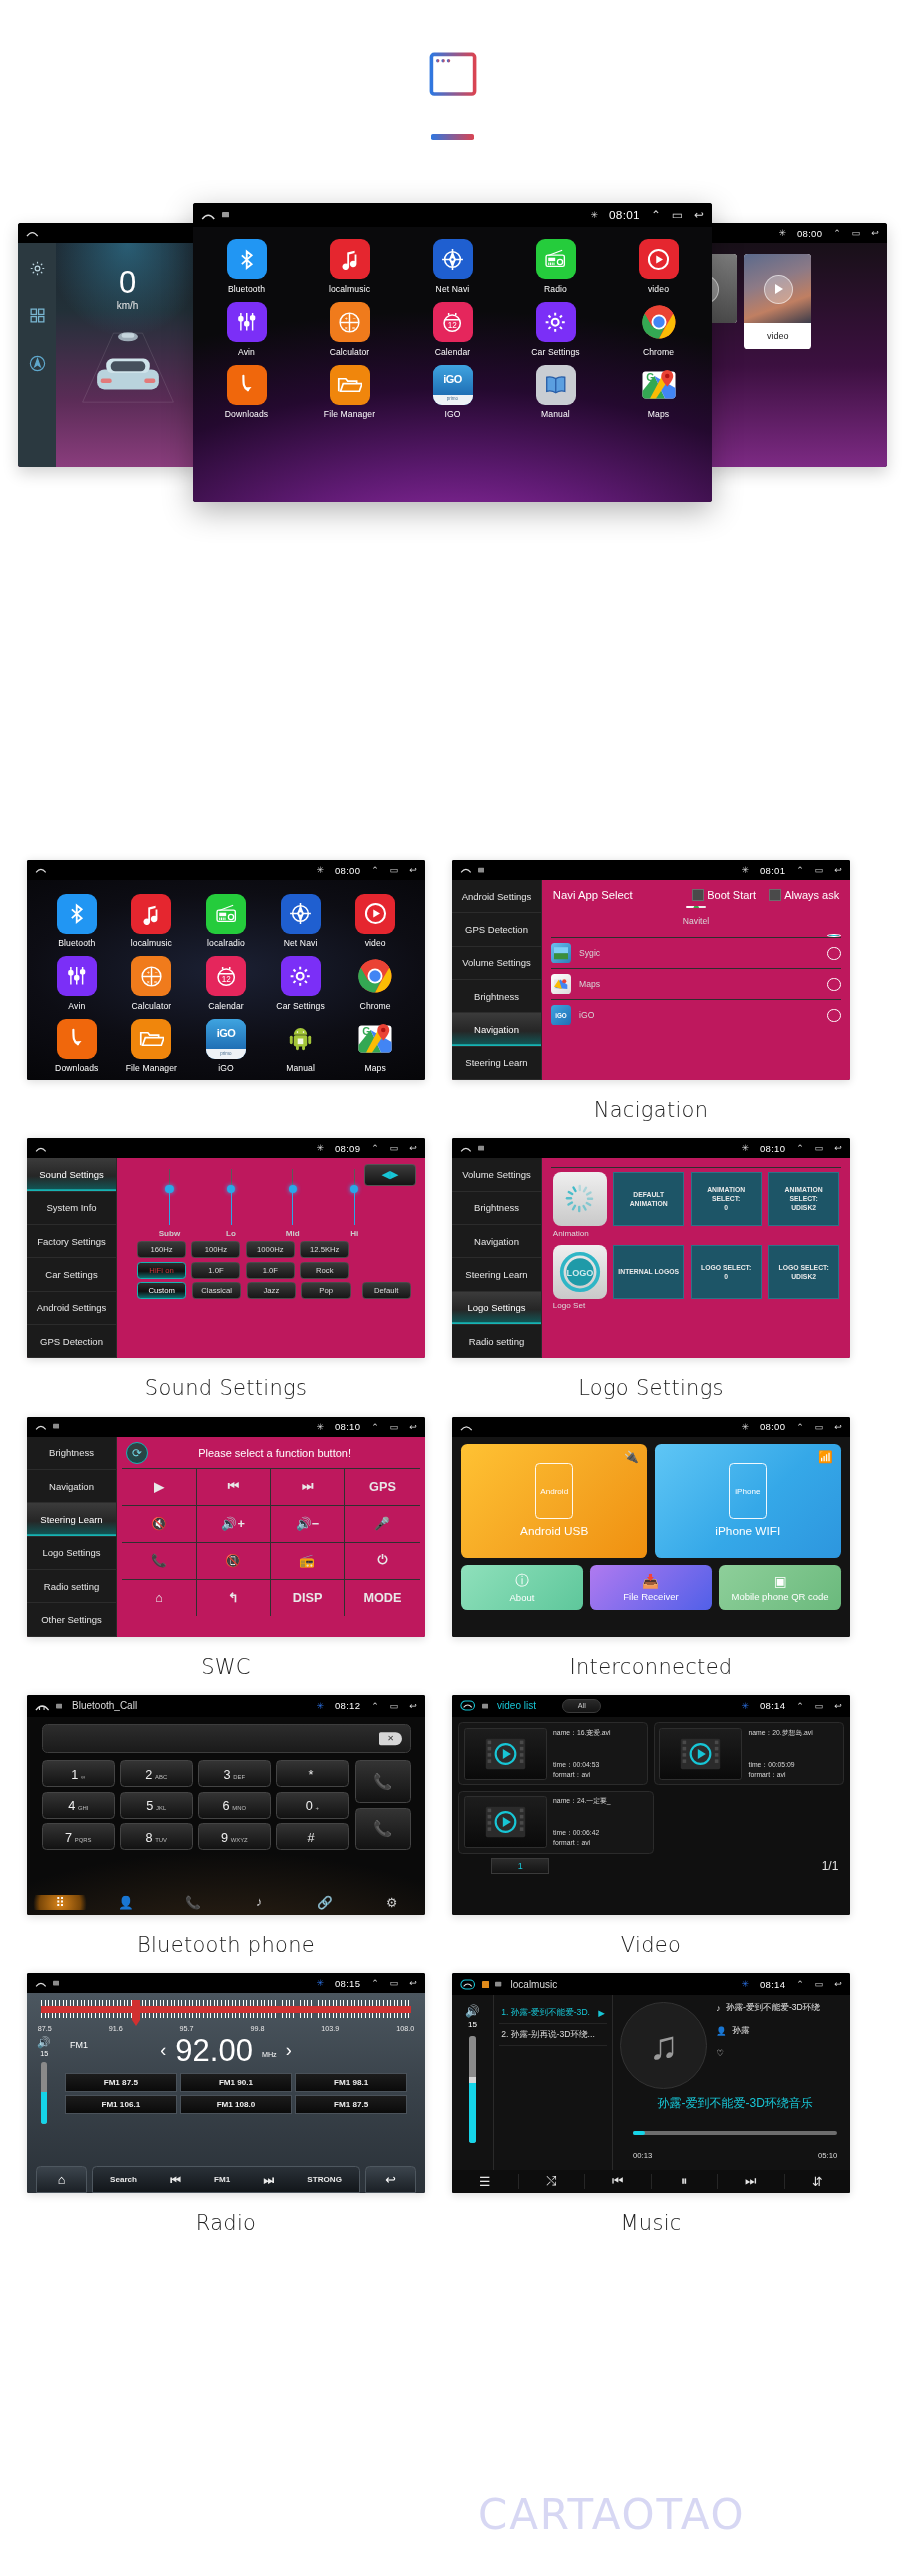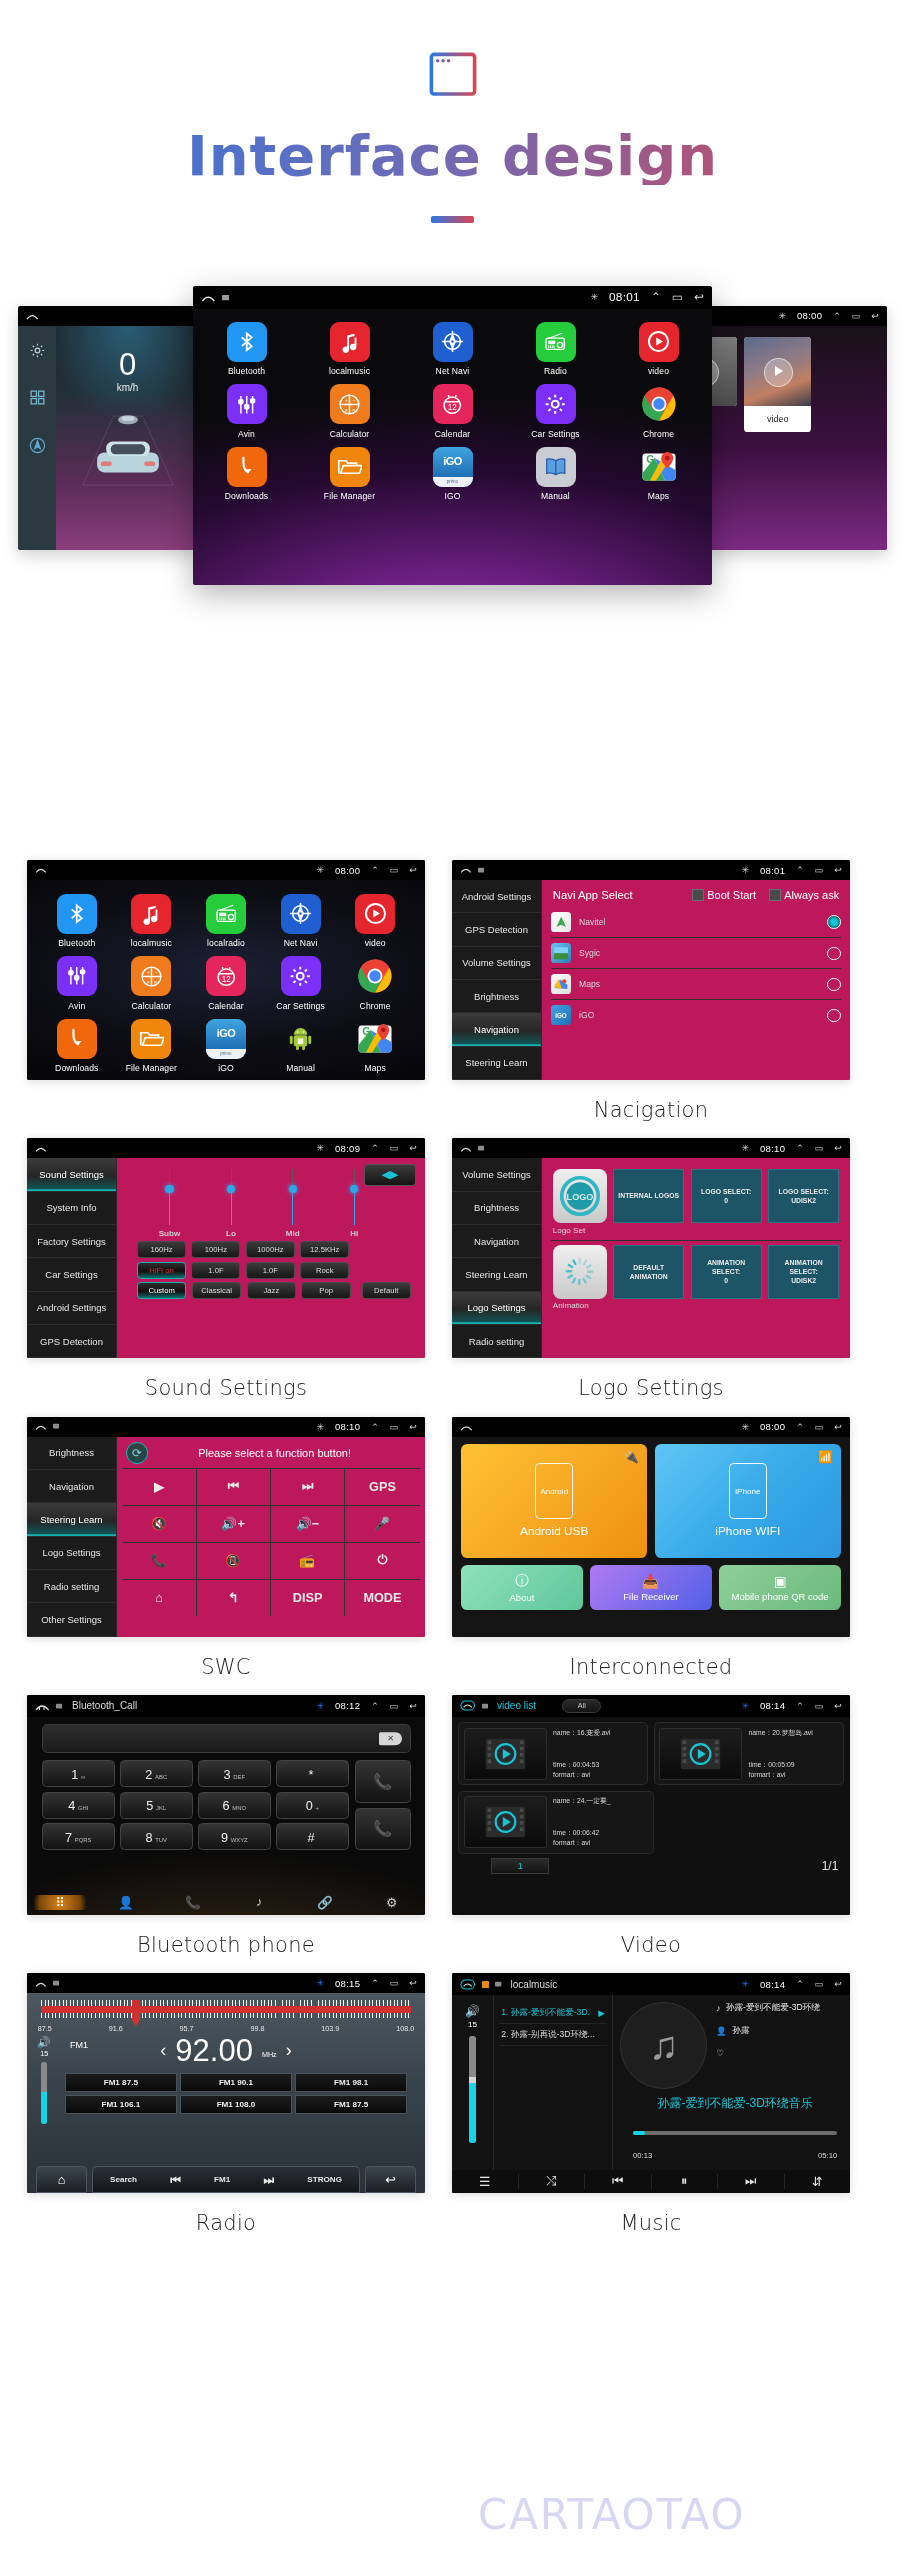--- a/index.html
+++ b/index.html
@@ -147,21 +147,21 @@
 
   
   .navi-head { display: flex; align-items: center; font-size: 11.3px; color: #fff; padding: 1.8px 1.8px 5.4px; }
   .navi-head .t { flex: 1; }
   .chk { display: inline-flex; align-items: center; gap: 3.6px; font-size: 11px; margin-left: 12.7px; }
   .chk .box { width: 11.8px; height: 11.8px; background: #4a4a4a; border: 0.9px solid #6d6d6d; display: inline-block; }
   .navi-row {
     display: flex; align-items: center; gap: 8.1px; height: 31px;
     border-top: 0.9px solid #2e2e2e; font-size: 8.6px; color: #d8d8d8;
   }
-  .navi-row:first-of-type { border-top: none; }
+  .navi-row:first-of-type { border-top: none; flex-direction: column; }
   .navi-row .ico { width: 20px; height: 20px; border-radius: 3.6px; display: flex;
     align-items: center; justify-content: center; font-size: 8.1px; color: #fff; overflow: hidden; }
   .navi-row .rad { margin-left: auto; width: 13.6px; height: 13.6px; border-radius: 50%;
     border: 1.8px solid #fff; }
   .navi-row .rad.on { background: radial-gradient(circle,#17c6d6 30%, #0a6f7c 70%); }
 
   
   .eqwrap { display: flex; gap: 0; justify-content: space-around; padding: 3.6px 31px 0 12.7px; }
   .eq { width: 47px; text-align: center; position: relative; font-weight: bold; }
   .eq .track { width: 0.9px; height: 56px; background: #5a5a5a; margin: 0 auto; position: relative; }
@@ -365,21 +365,20 @@
       </defs>
       <rect x="8" y="6" width="48" height="44" rx="3" fill="none" stroke="url(#hg)" stroke-width="4"></rect>
       <line x1="8" y1="20" x2="56" y2="20" stroke="url(#hg)" stroke-width="4"></line>
       <circle cx="15" cy="13" r="1.9" fill="url(#hg)"></circle>
       <circle cx="21" cy="13" r="1.9" fill="url(#hg)"></circle>
       <circle cx="27" cy="13" r="1.9" fill="url(#hg)"></circle>
       <line x1="22" y1="20" x2="22" y2="50" stroke="url(#hg)" stroke-width="4"></line>
       <line x1="22" y1="35" x2="56" y2="35" stroke="url(#hg)" stroke-width="4"></line>
     </svg>
   </div>
-  <div class="hdr-title">Interface design</div>
   <div class="hdr-rule"></div>
 </div>
 
 <div class="hero">
 
   <div class="screen hero-left">
     <div class="statusbar">
       <div class="sb-left">
         <span class="sb-ico">
           <svg width="12.7" height="8.1" viewBox="0 0 14 9">
@@ -1085,35 +1084,20 @@
                 <span>Steering Learn</span>
               </div>
               <div class="nav active">
                 <span>Logo Settings</span>
               </div>
               <div class="nav">
                 <span>Radio setting</span>
               </div>
             </div>
           <div class="setmain" id="logo-main">
-              <div class="logo-sec">
-     <div>
-       <div class="logo-sq">
-                    <svg width="42" height="42" viewBox="0 0 46 46">
-                      <circle cx="23" cy="23" r="20" fill="none" stroke="#2fb6c6" stroke-width="4"></circle>
-                      <circle cx="23" cy="23" r="15" fill="#1f9aa8"></circle>
-                      <text x="23" y="27" font-size="10" fill="#cfe9ec" text-anchor="middle" font-weight="bold">LOGO</text>
-                    </svg>
-                  </div>
-       <div class="logo-cap">Logo Set</div>
-     </div>
-                <div class="tile-btn">INTERNAL LOGOS</div>
-                <div class="tile-btn">LOGO SELECT:<br>0</div>
-                <div class="tile-btn">LOGO SELECT:<br>UDISK2</div>
-              </div>
               <div class="logo-sec logo-divider">
      <div>
        <div class="logo-sq">
                     <svg width="33" height="33" viewBox="0 0 36 36">
                       <rect x="17" y="3" width="2.6" height="7" rx="1.3" fill="#2fb6c6" opacity="0.25" transform="rotate(0 18 18)"></rect>
                       <rect x="17" y="3" width="2.6" height="7" rx="1.3" fill="#2fb6c6" opacity="0.31" transform="rotate(30 18 18)"></rect>
                       <rect x="17" y="3" width="2.6" height="7" rx="1.3" fill="#2fb6c6" opacity="0.37" transform="rotate(60 18 18)"></rect>
                       <rect x="17" y="3" width="2.6" height="7" rx="1.3" fill="#2fb6c6" opacity="0.43" transform="rotate(90 18 18)"></rect>
                       <rect x="17" y="3" width="2.6" height="7" rx="1.3" fill="#2fb6c6" opacity="0.49" transform="rotate(120 18 18)"></rect>
                       <rect x="17" y="3" width="2.6" height="7" rx="1.3" fill="#2fb6c6" opacity="0.55" transform="rotate(150 18 18)"></rect>
@@ -1123,20 +1107,35 @@
                       <rect x="17" y="3" width="2.6" height="7" rx="1.3" fill="#2fb6c6" opacity="0.79" transform="rotate(270 18 18)"></rect>
                       <rect x="17" y="3" width="2.6" height="7" rx="1.3" fill="#2fb6c6" opacity="0.85" transform="rotate(300 18 18)"></rect>
                       <rect x="17" y="3" width="2.6" height="7" rx="1.3" fill="#2fb6c6" opacity="0.9099999999999999" transform="rotate(330 18 18)"></rect>
                     </svg>
                   </div>
        <div class="logo-cap">Animation</div>
      </div>
                 <div class="tile-btn">DEFAULT<br>ANIMATION</div>
                 <div class="tile-btn">ANIMATION<br>SELECT:<br>0</div>
                 <div class="tile-btn">ANIMATION<br>SELECT:<br>UDISK2</div>
+              </div>
+              <div class="logo-sec">
+     <div>
+       <div class="logo-sq">
+                    <svg width="42" height="42" viewBox="0 0 46 46">
+                      <circle cx="23" cy="23" r="20" fill="none" stroke="#2fb6c6" stroke-width="4"></circle>
+                      <circle cx="23" cy="23" r="15" fill="#1f9aa8"></circle>
+                      <text x="23" y="27" font-size="10" fill="#cfe9ec" text-anchor="middle" font-weight="bold">LOGO</text>
+                    </svg>
+                  </div>
+       <div class="logo-cap">Logo Set</div>
+     </div>
+                <div class="tile-btn">INTERNAL LOGOS</div>
+                <div class="tile-btn">LOGO SELECT:<br>0</div>
+                <div class="tile-btn">LOGO SELECT:<br>UDISK2</div>
               </div>
             </div>
         </div>
       </div>
       <div class="caption">Logo Settings</div>
     </div>
   </div>
 
   <div class="grid-row">
 

